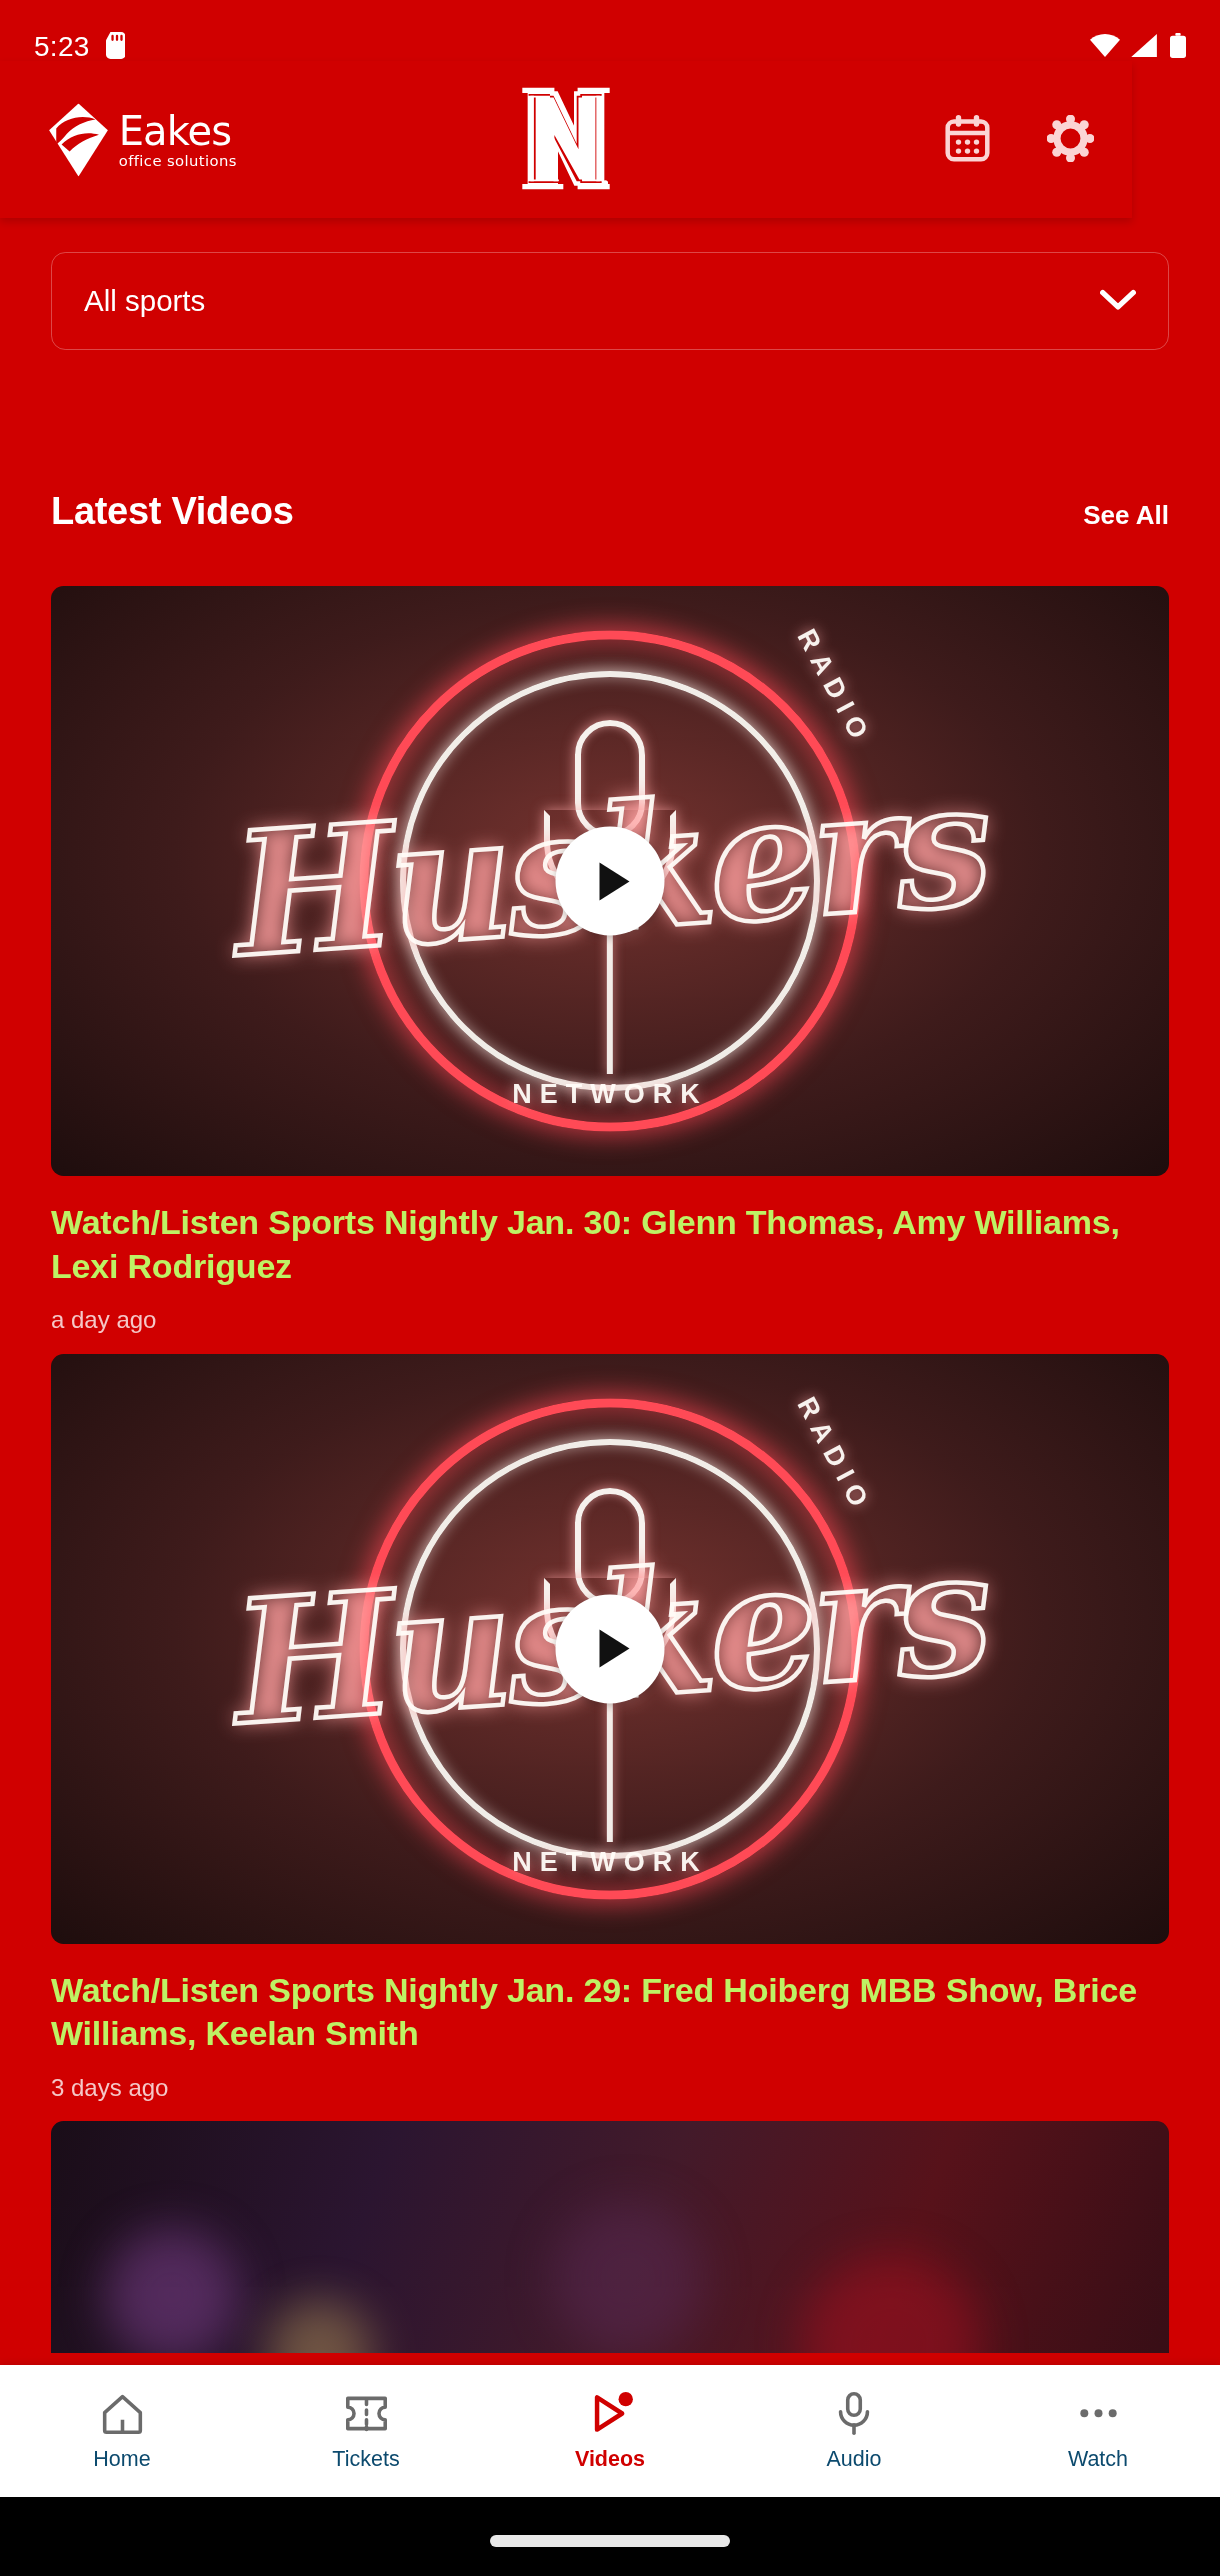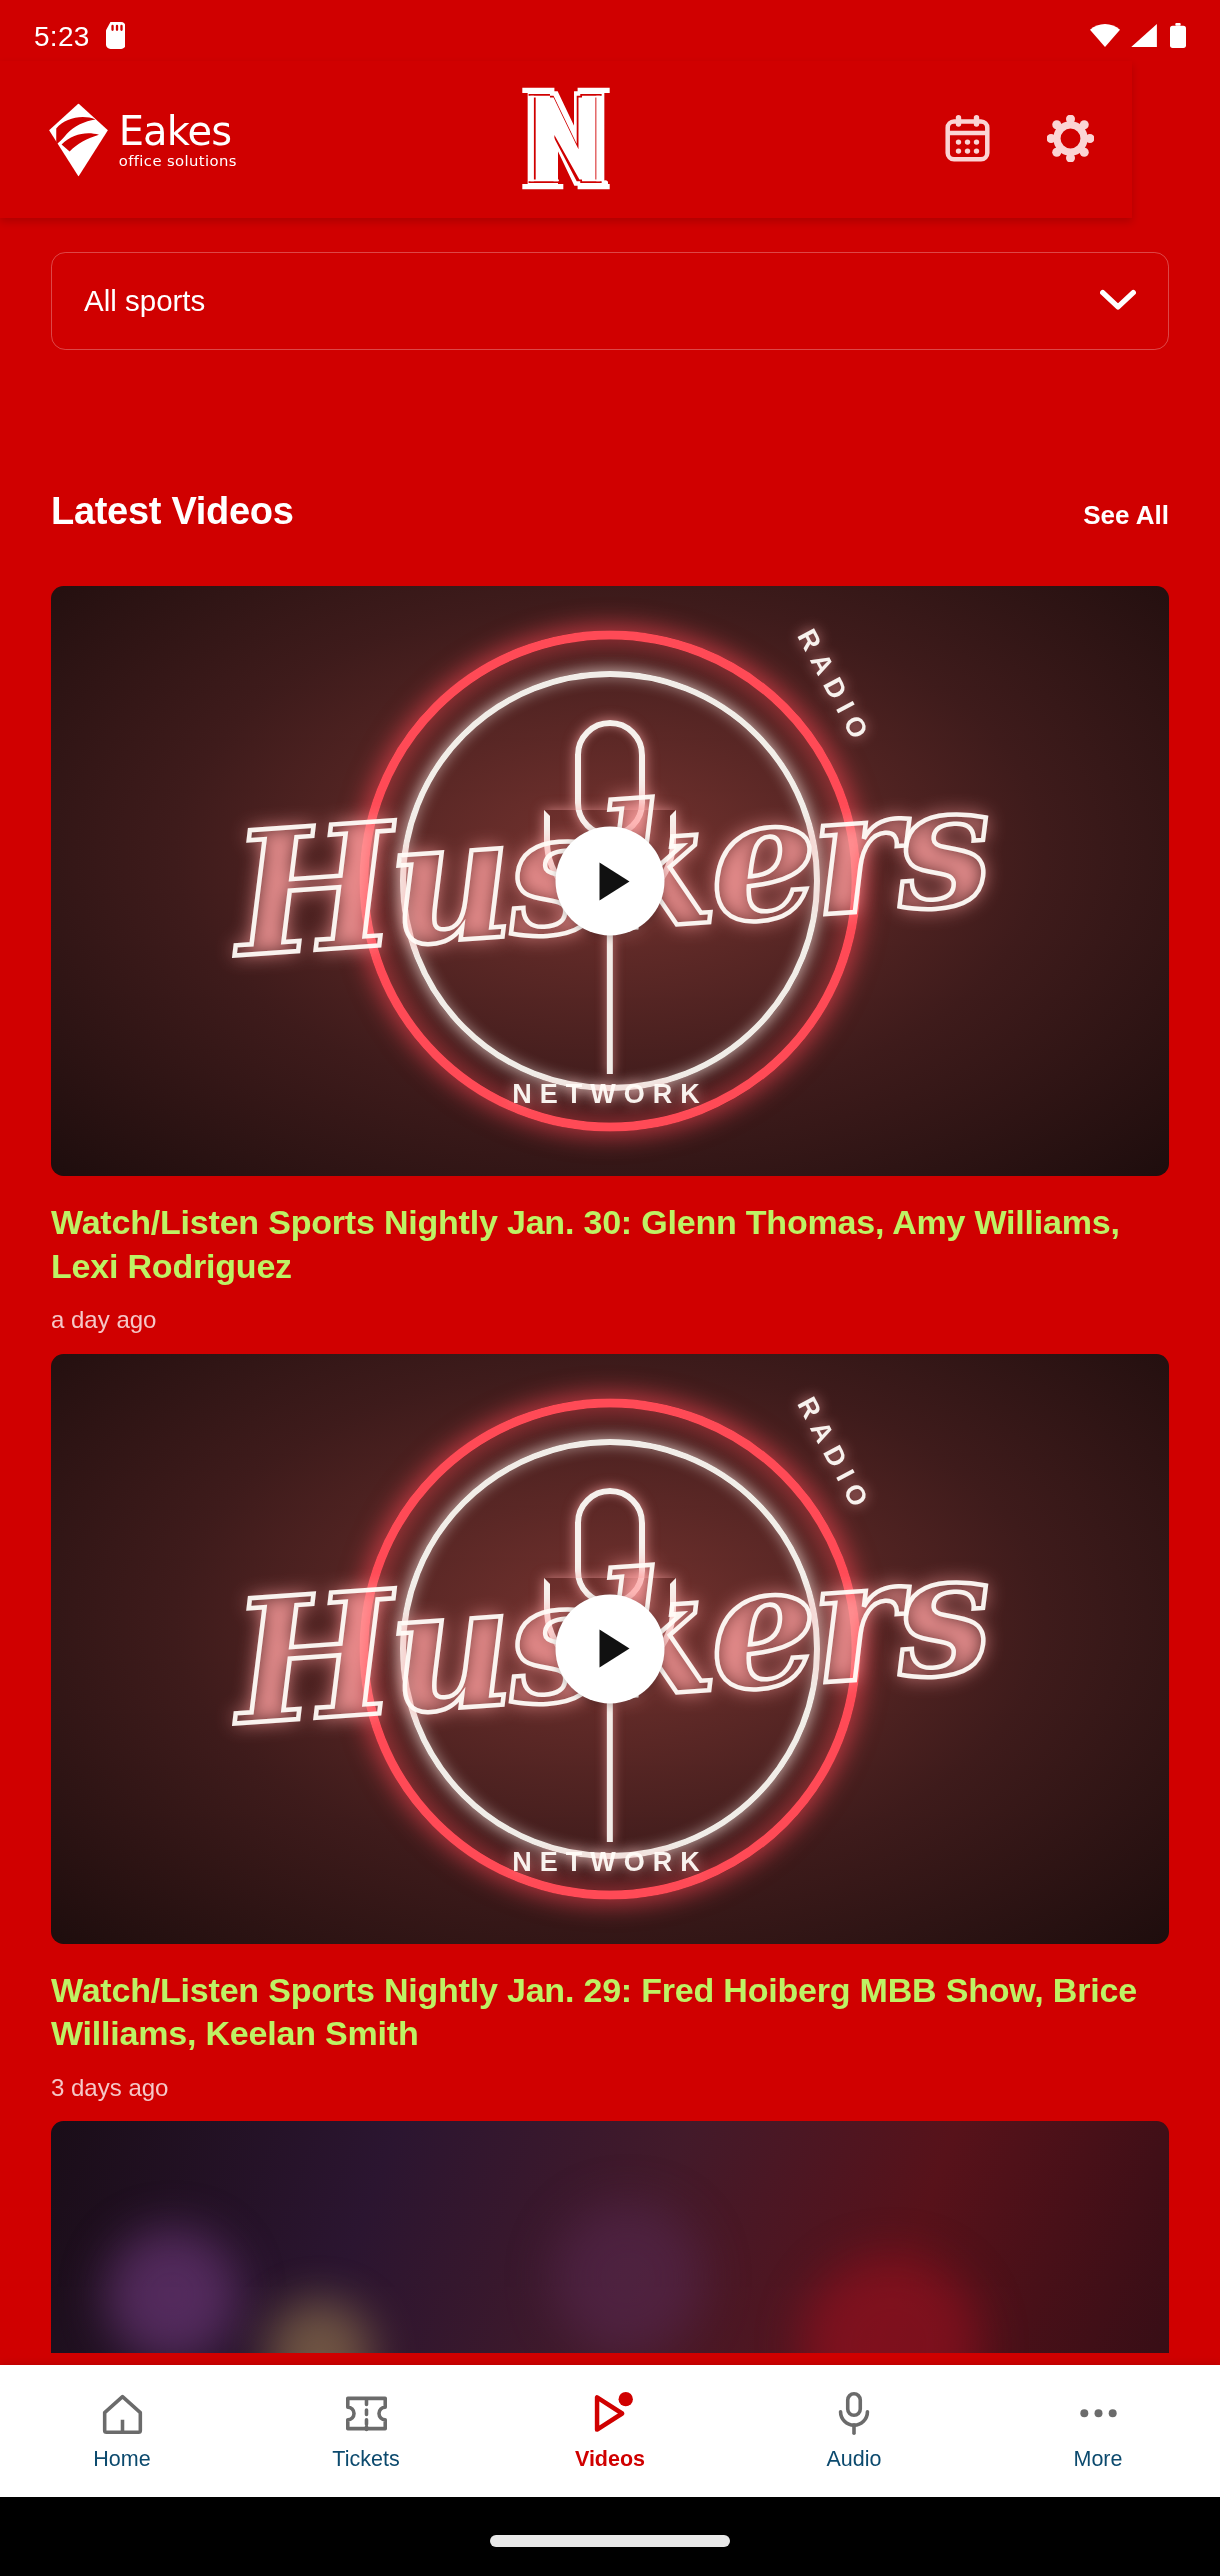--- a/index.html
+++ b/index.html
@@ -6,21 +6,21 @@
   html,body {
     width:1220px; height:2576px;
     background:#D00000;
     font-family:"Liberation Sans", sans-serif;
     overflow:hidden;
   }
   #app { position:relative; width:1220px; height:2576px; background:#D00000; }
 
   
   .status-bar{
-    position:absolute; top:6px; left:0; width:1220px; height:61px;
+    position:absolute; top:16px; left:0; width:1220px; height:61px;
     background:#D00000; display:flex; align-items:center;
     justify-content:space-between; padding:0 34px;
   }
   .sb-left{ display:flex; align-items:center; gap:16px; }
   .sb-time{ color:#fff; font-size:28px; font-weight:400; letter-spacing:0.3px; }
   .sb-right{ display:flex; align-items:center; gap:11.6px; }
 
   
   .app-header{
     position:absolute; top:61px; left:0; width:1132px; height:157px;
@@ -383,21 +383,21 @@
     </div>
 
     <div class="nav-item">
       <span class="nav-icon">
         <svg width="39" height="12.5" viewBox="0 0 44 14">
             <circle cx="6" cy="7" r="4.5" fill="#6b6b6b"></circle>
             <circle cx="22" cy="7" r="4.5" fill="#6b6b6b"></circle>
             <circle cx="38" cy="7" r="4.5" fill="#6b6b6b"></circle>
           </svg>
       </span>
-      <span class="nav-label">More</span>
+      <span class="nav-label">Watch</span>
     </div>
   </div>
 
   <div class="gesture-area">
     <div class="gesture-pill"></div>
   </div>
 
 </div>
 
 

